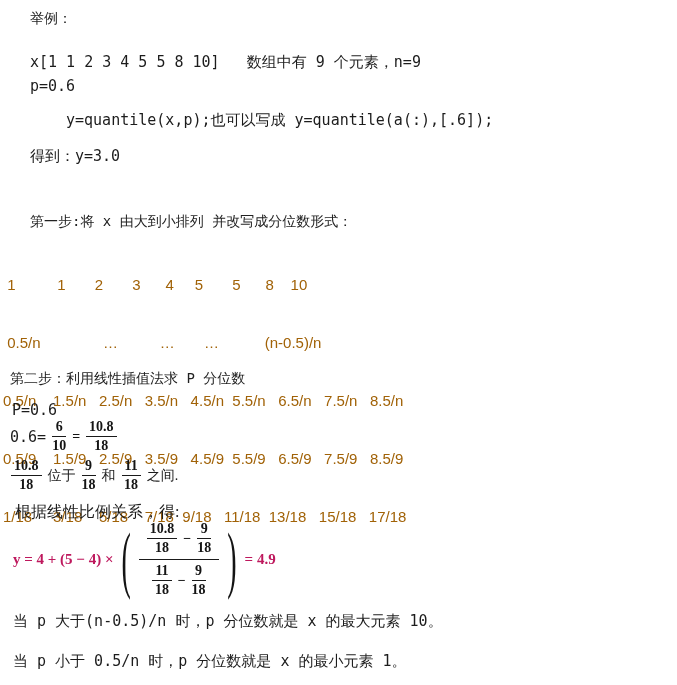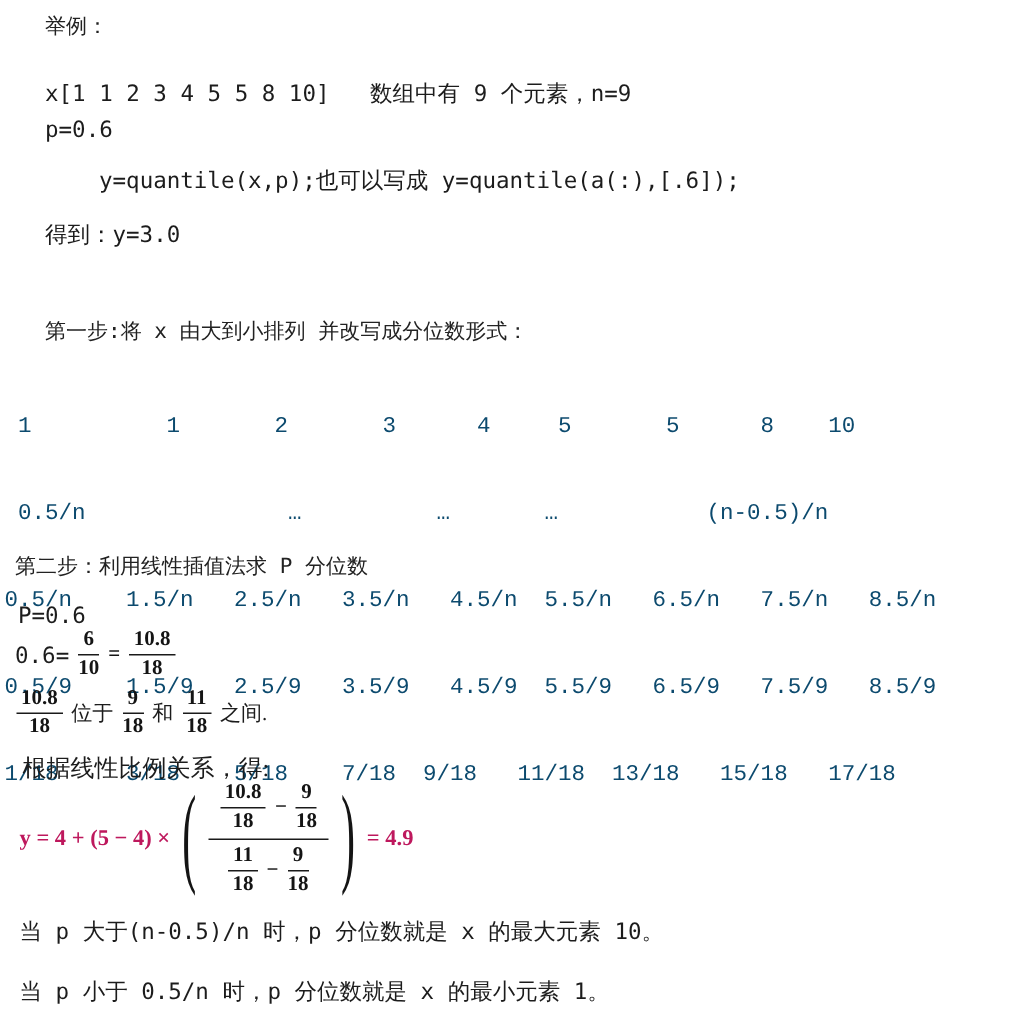--- a/index.html
+++ b/index.html
@@ -23,22 +23,22 @@
     font-size: 14px; line-height: 18px; color: #222;
   }
   .mono {
     font-family: "DejaVu Sans Mono", monospace;
     font-size: 15px; color: #1c1c1c;
   }
 
   
   .qtable { left: 3px; top: 237px; }
   .qtable .trow {
-    font-family: Liberation Mono, monospace;
-    font-size: 15px; line-height: 20px; white-space: pre; color: #0c4a6e;
+    font-family: Liberation Sans, sans-serif;
+    font-size: 15px; line-height: 20px; white-space: pre; color: #a16207;
   }
 
   
   .eq-row { display: flex; align-items: center; gap: 6px; }
   .serif {
     font-family: "Liberation Serif", "DejaVu Serif", serif;
     font-weight: 700; font-size: 15px; color: #be185d; white-space: pre;
   }
   .serif-cn {
     font-family: "Liberation Serif", "DejaVu Serif", serif;

